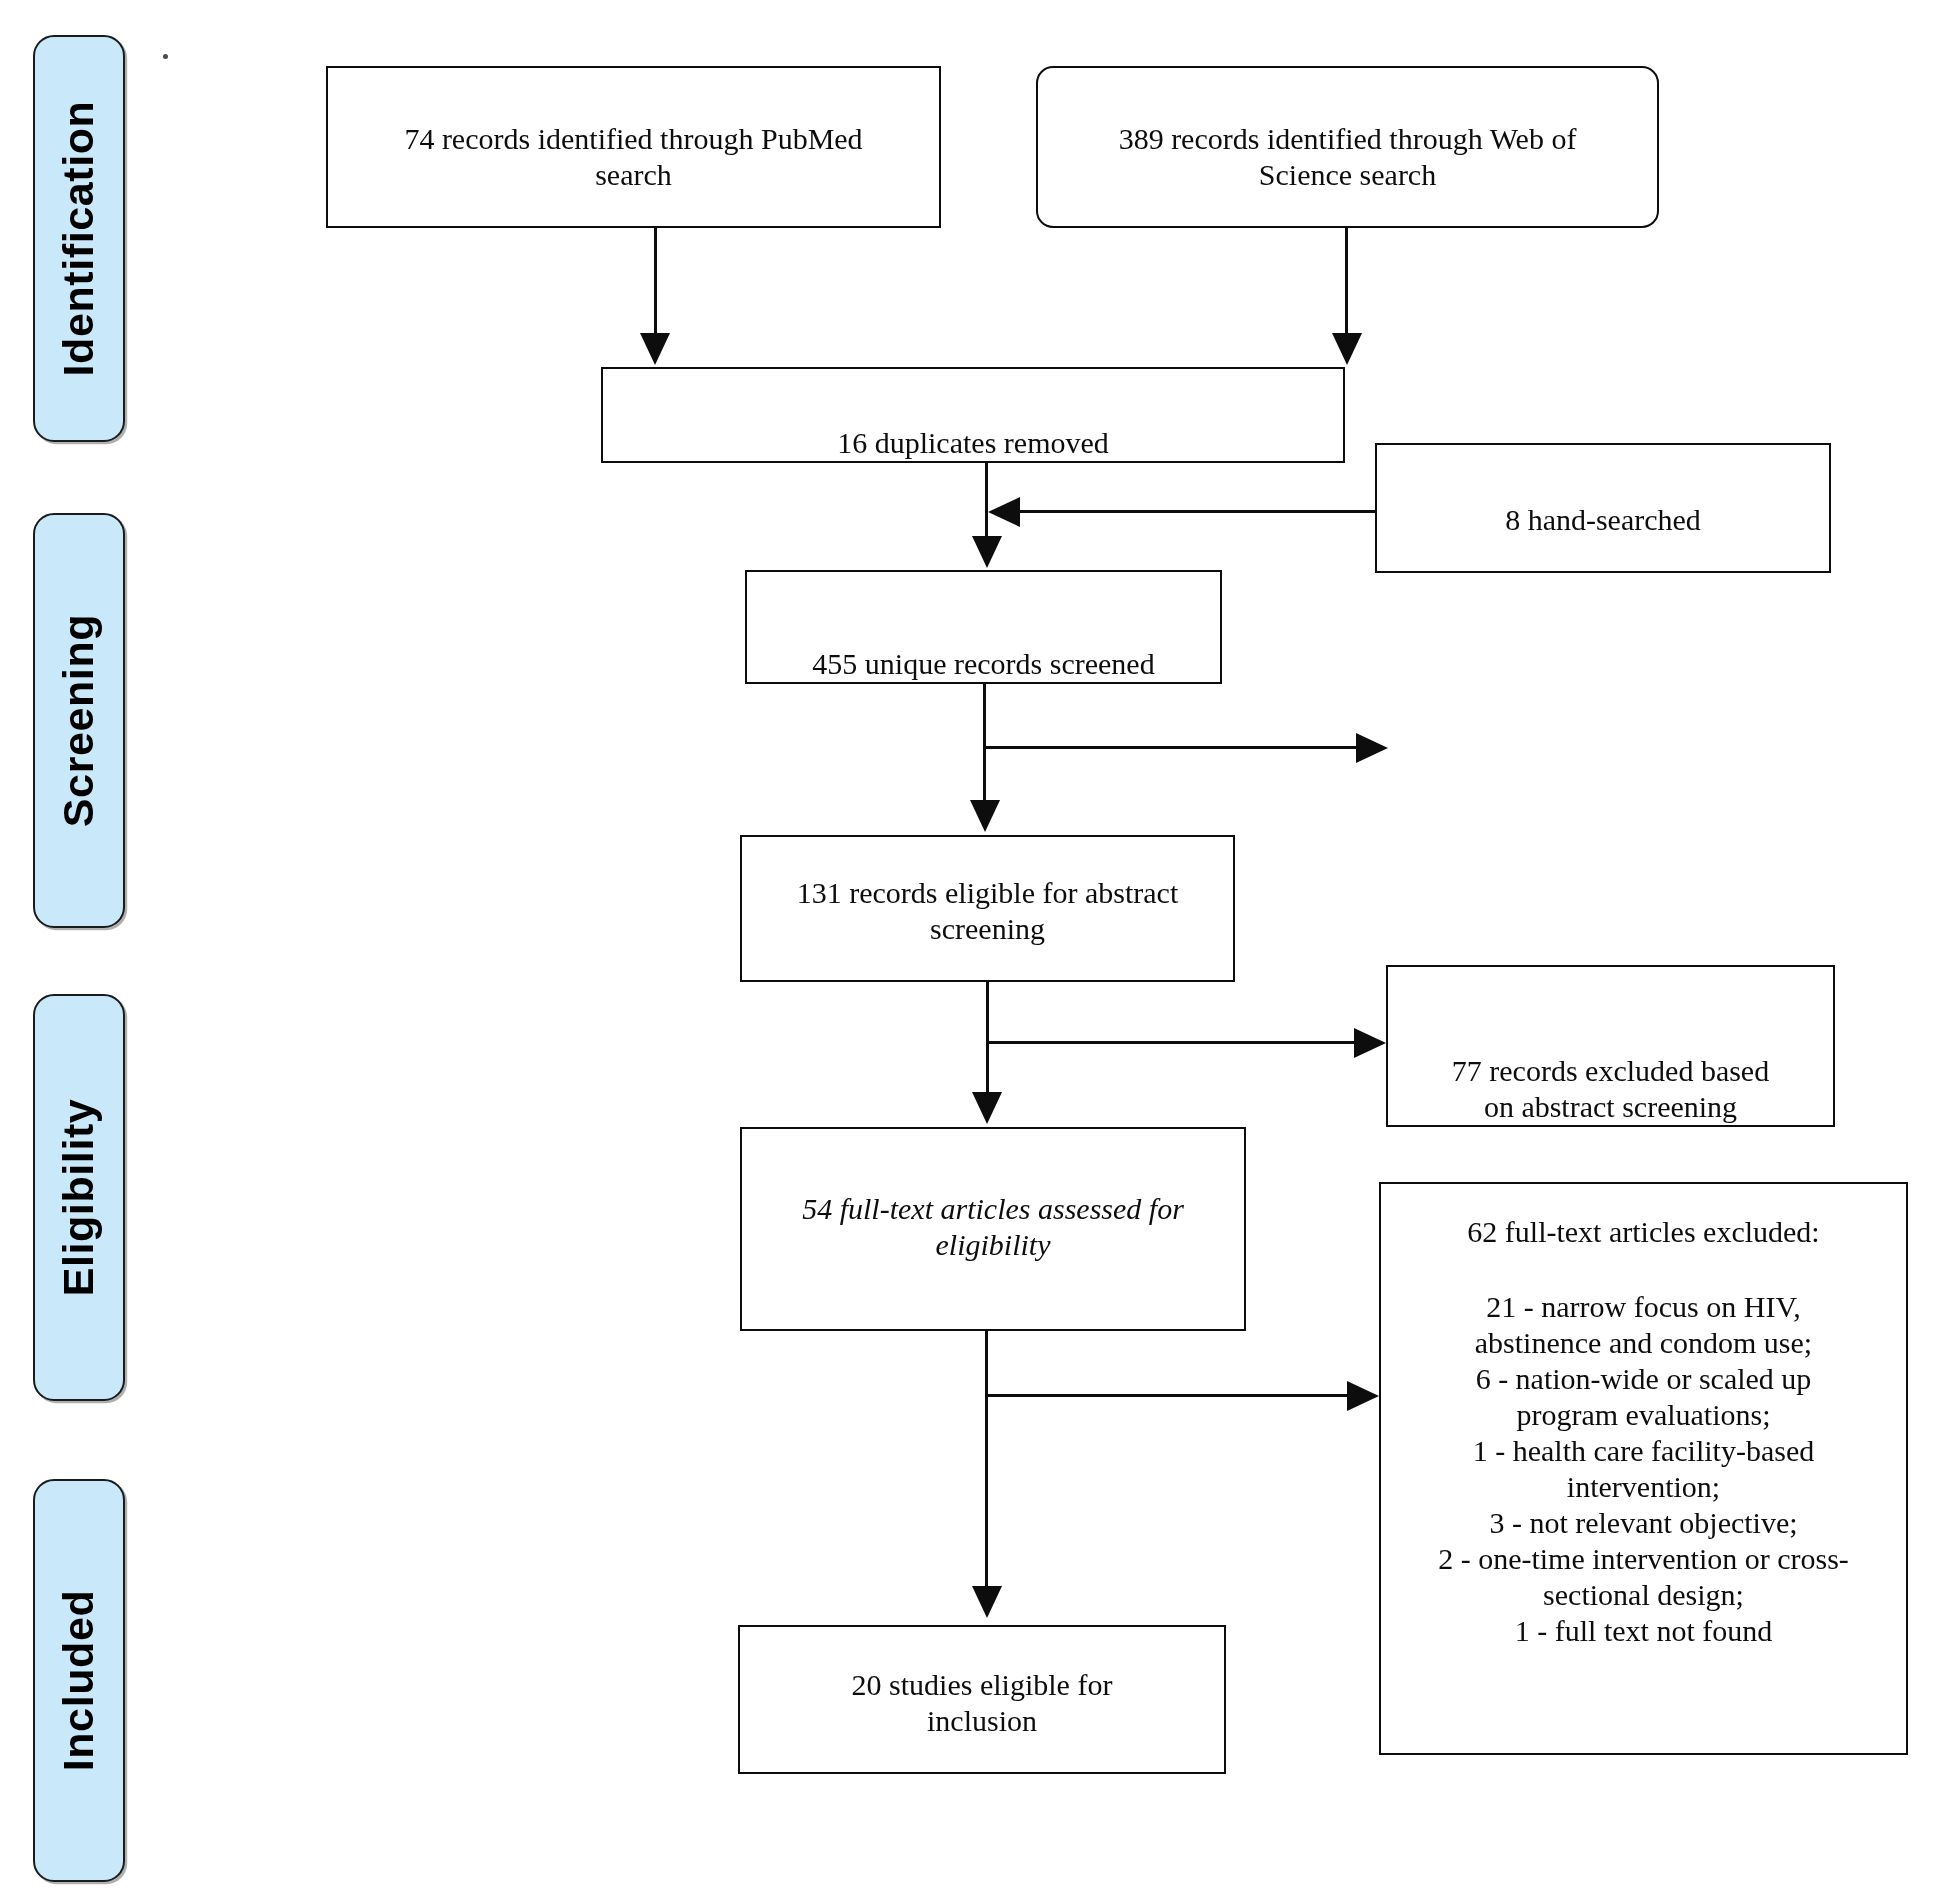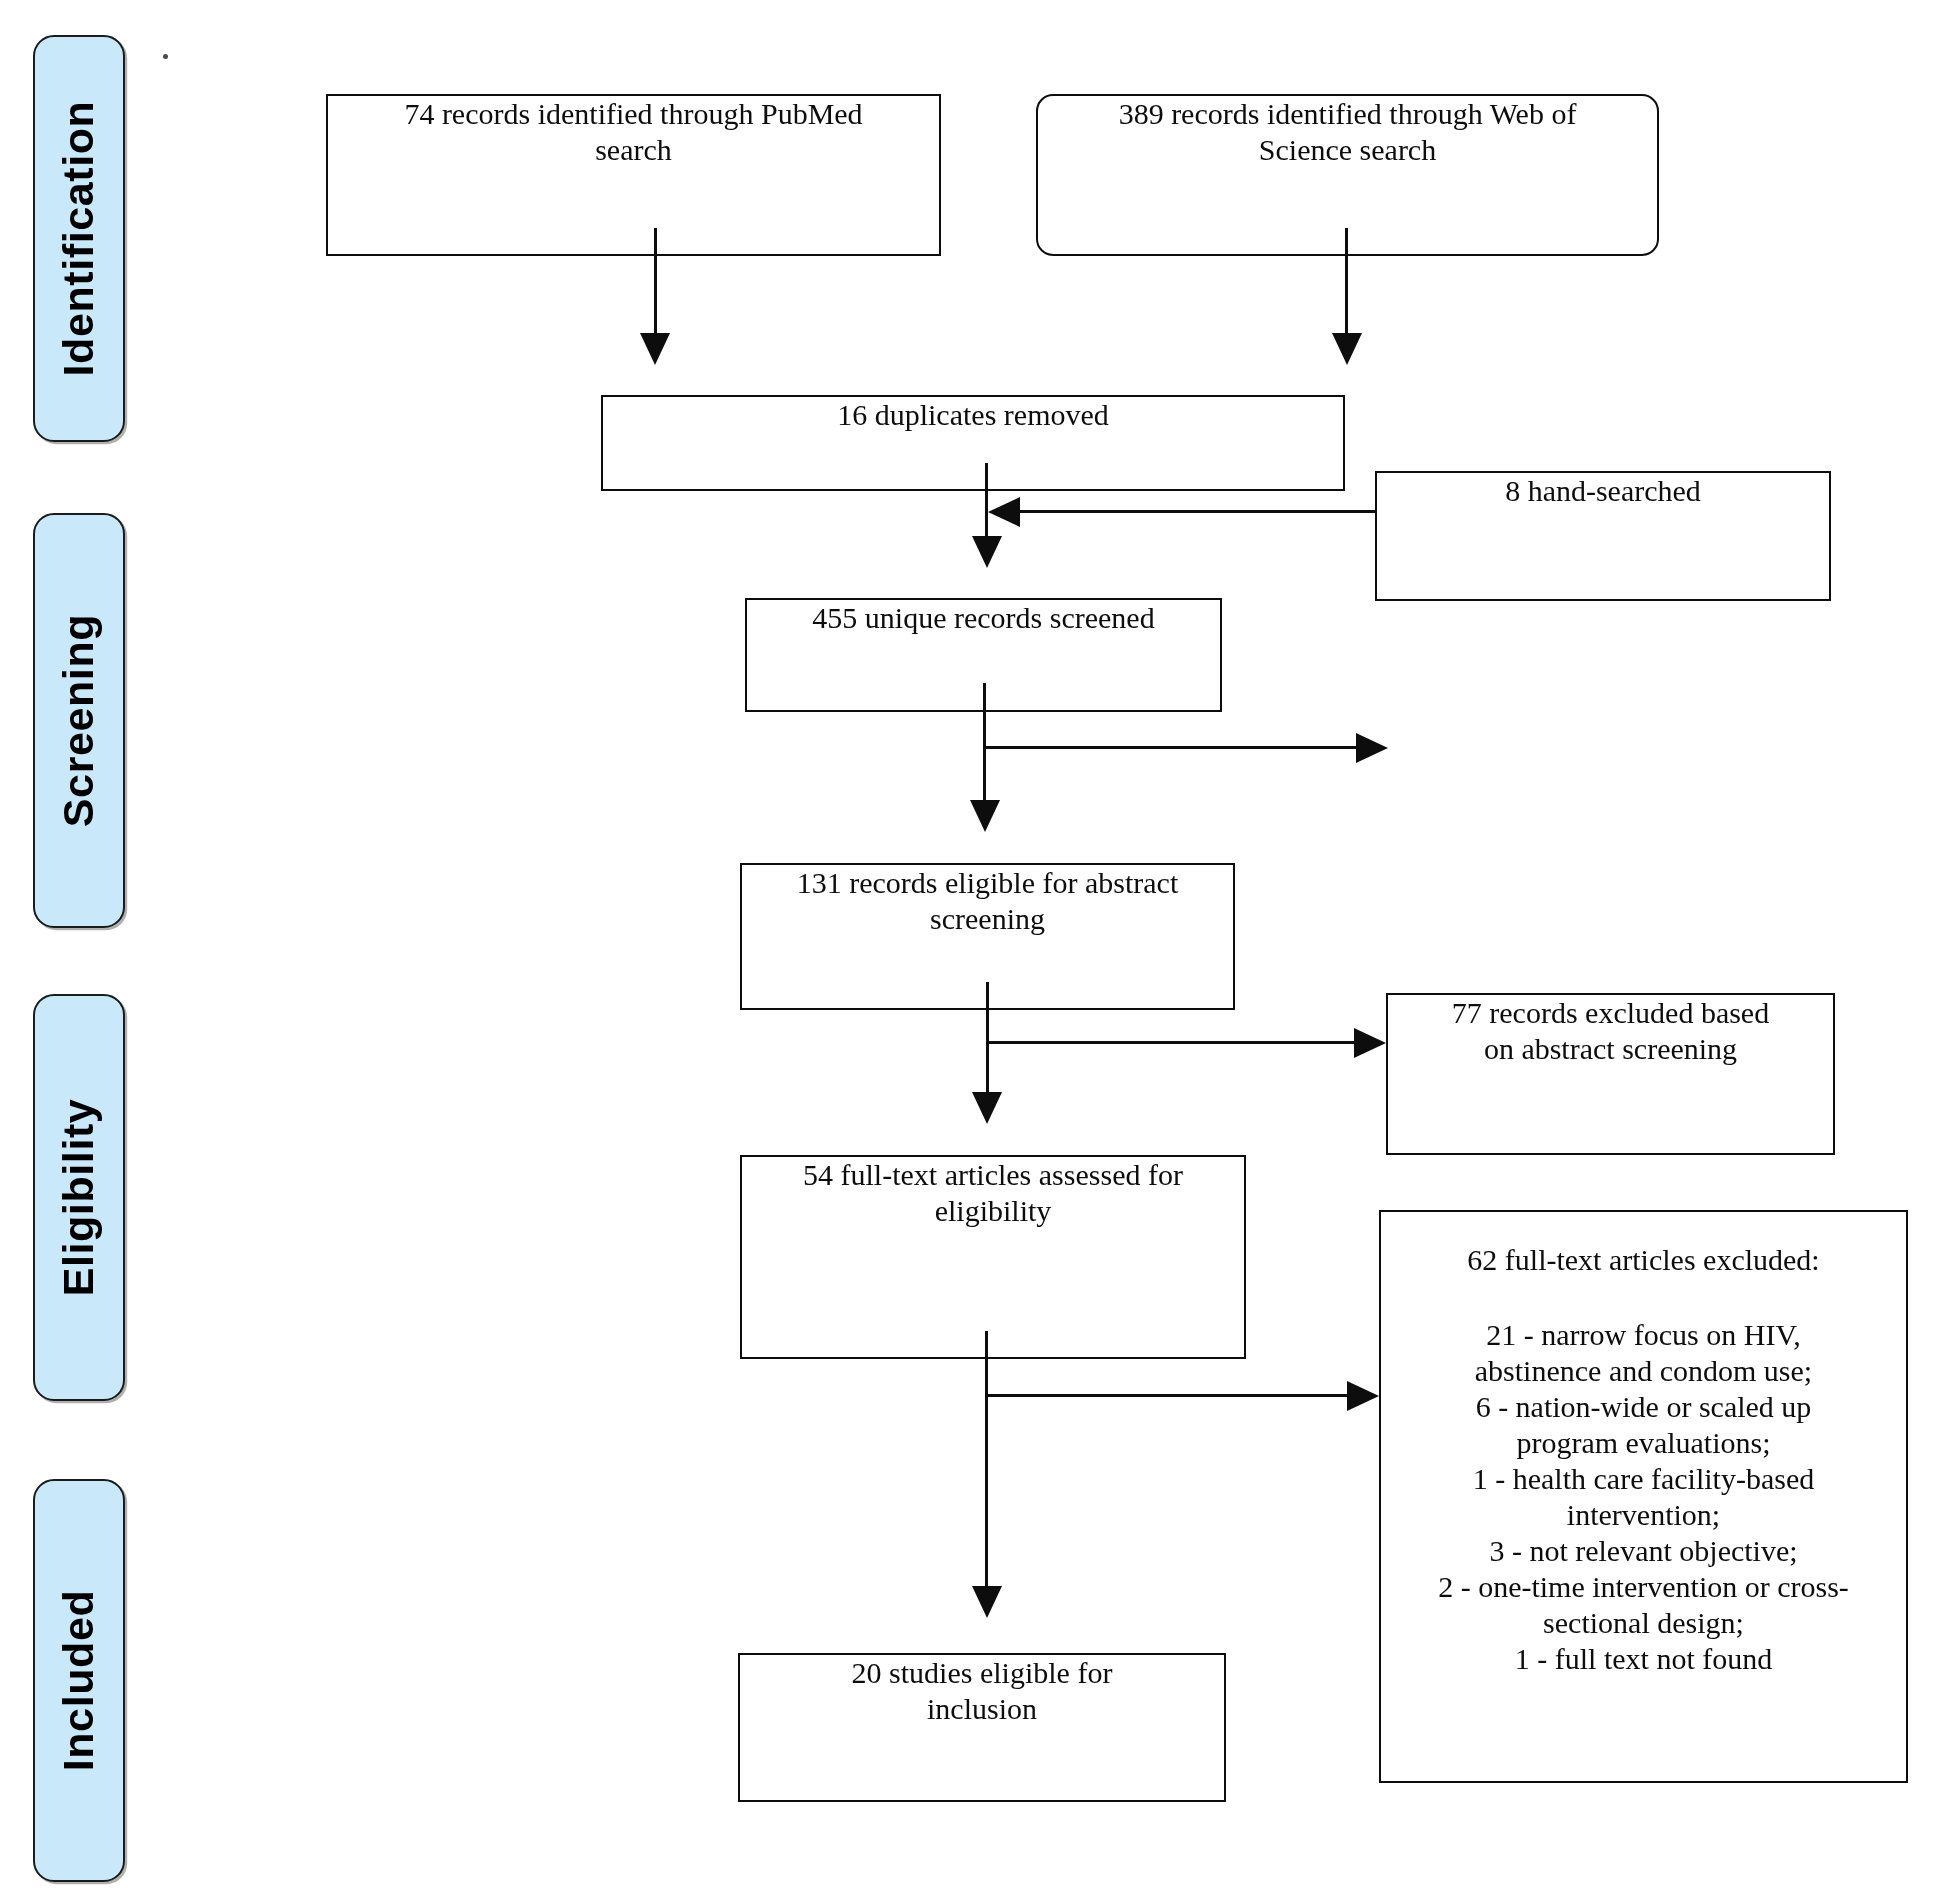--- a/index.html
+++ b/index.html
@@ -30,23 +30,22 @@
     font-size:43px;
     letter-spacing:0.6px;
     color:#000;
   }
   
   .node{
     position:absolute;
     background:#ffffff;
     border:2.8px solid #0d0d0d;
     box-sizing:border-box;
-    display:flex;align-items:flex-start;justify-content:center;
+    display:flex;align-items:flex-end;justify-content:center;
     text-align:center;
-    margin-top:28px;
   }
   .node-text{
     font-size:30px;
     line-height:36px;
     white-space:pre-line;
   }
   
   .node.reasons-box{
     display:block;
     text-align:center;
@@ -138,21 +137,21 @@
   <div class="vline" style="left:986px;top:982px;height:110px;"></div>
   <div class="hline" style="left:986px;top:1041px;width:369px;"></div>
   <div class="ah ah-right" style="left:1354px;top:1028px;"></div>
   <div class="ah ah-down" style="left:972px;top:1092px;"></div>
 
   <div class="node" style="left:1386px;top:965px;width:449px;height:162px;">
     <div class="node-text">77 records excluded based
 on abstract screening</div>
   </div>
 
-  <div class="node bias-up-lg" style="left:740px;top:1127px;width:506px;height:204px;">
+  <div class="node bias-up-lg" style="left:740px;top:1127px;width:506px;height:204px;font-style:italic;">
     <div class="node-text">54 full-text articles assessed for
 eligibility</div>
   </div>
 
   <div class="vline" style="left:985px;top:1331px;height:255px;"></div>
   <div class="hline" style="left:985px;top:1394px;width:362px;"></div>
   <div class="ah ah-right" style="left:1347px;top:1381px;"></div>
   <div class="ah ah-down" style="left:972px;top:1586px;"></div>
 
   <div class="node reasons-box" style="left:1379px;top:1182px;width:529px;height:573px;">

